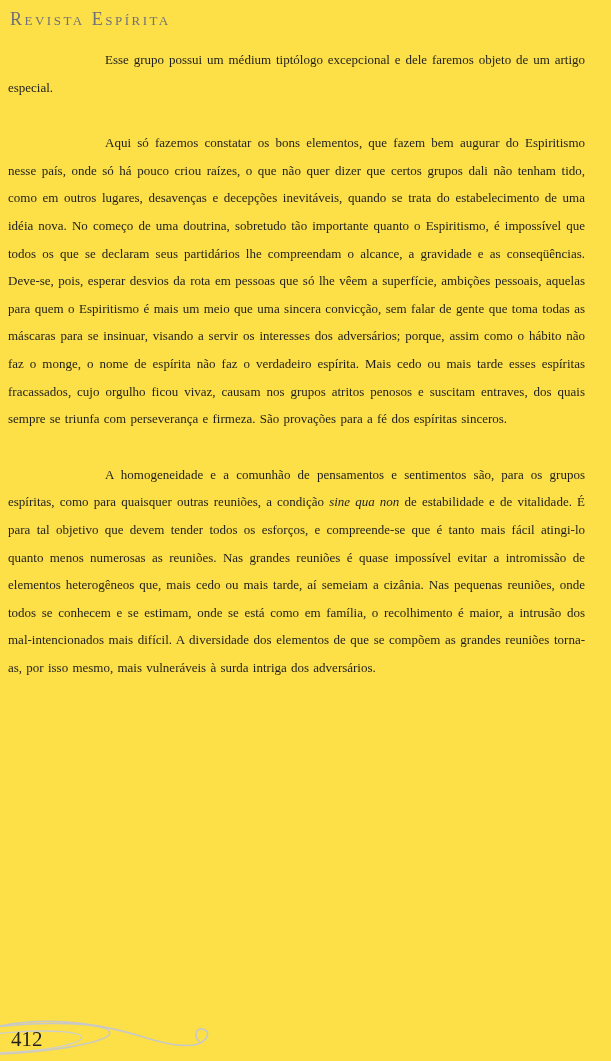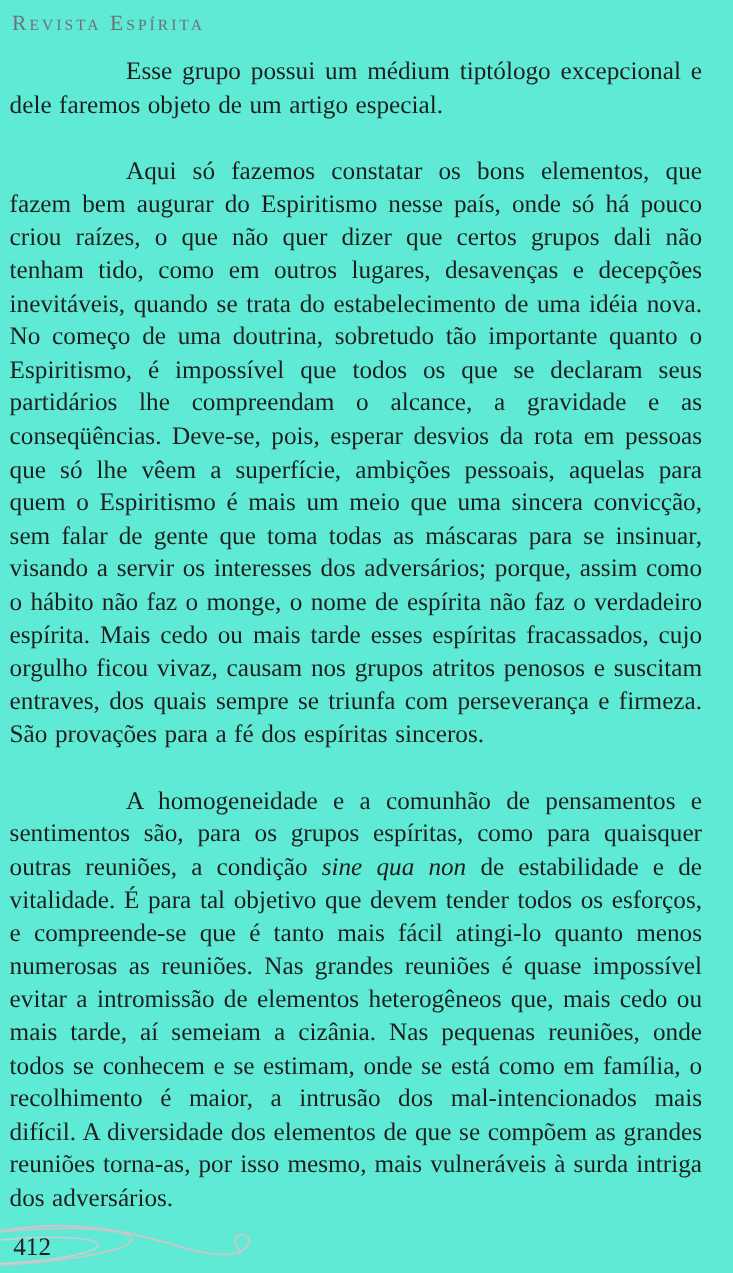--- a/index.html
+++ b/index.html
@@ -5,21 +5,21 @@
 <style>
   html, body {
     margin: 0;
     padding: 0;
     background: #ffffff;
   }
   .page {
     position: relative;
     width: 611px;
     height: 1061px;
-    background: #5eead4;
+    background: #fde047;
     overflow: hidden;
     font-family: "Liberation Serif", "DejaVu Serif", serif;
   }
   .running-header {
     position: absolute;
     top: 9px;
     left: 10px;
     font-family: "Liberation Serif", serif;
     font-variant: small-caps;
     font-size: 18px;
@@ -27,21 +27,21 @@
     color: #70707a;
   }
   .text-block {
     position: absolute;
     top: 46px;
     left: 8px;
     width: 593px;
   }
   .text-block p {
     margin: 0 16px 28px 0;
-    font-size: 21px;
+    font-size: 13px;
     line-height: 27.6px;
     color: #1e1e1e;
     text-align: justify;
     text-indent: 97px;
     word-spacing: 1px;
   }
   .text-block p em {
   }
   .footer {
     position: absolute;

